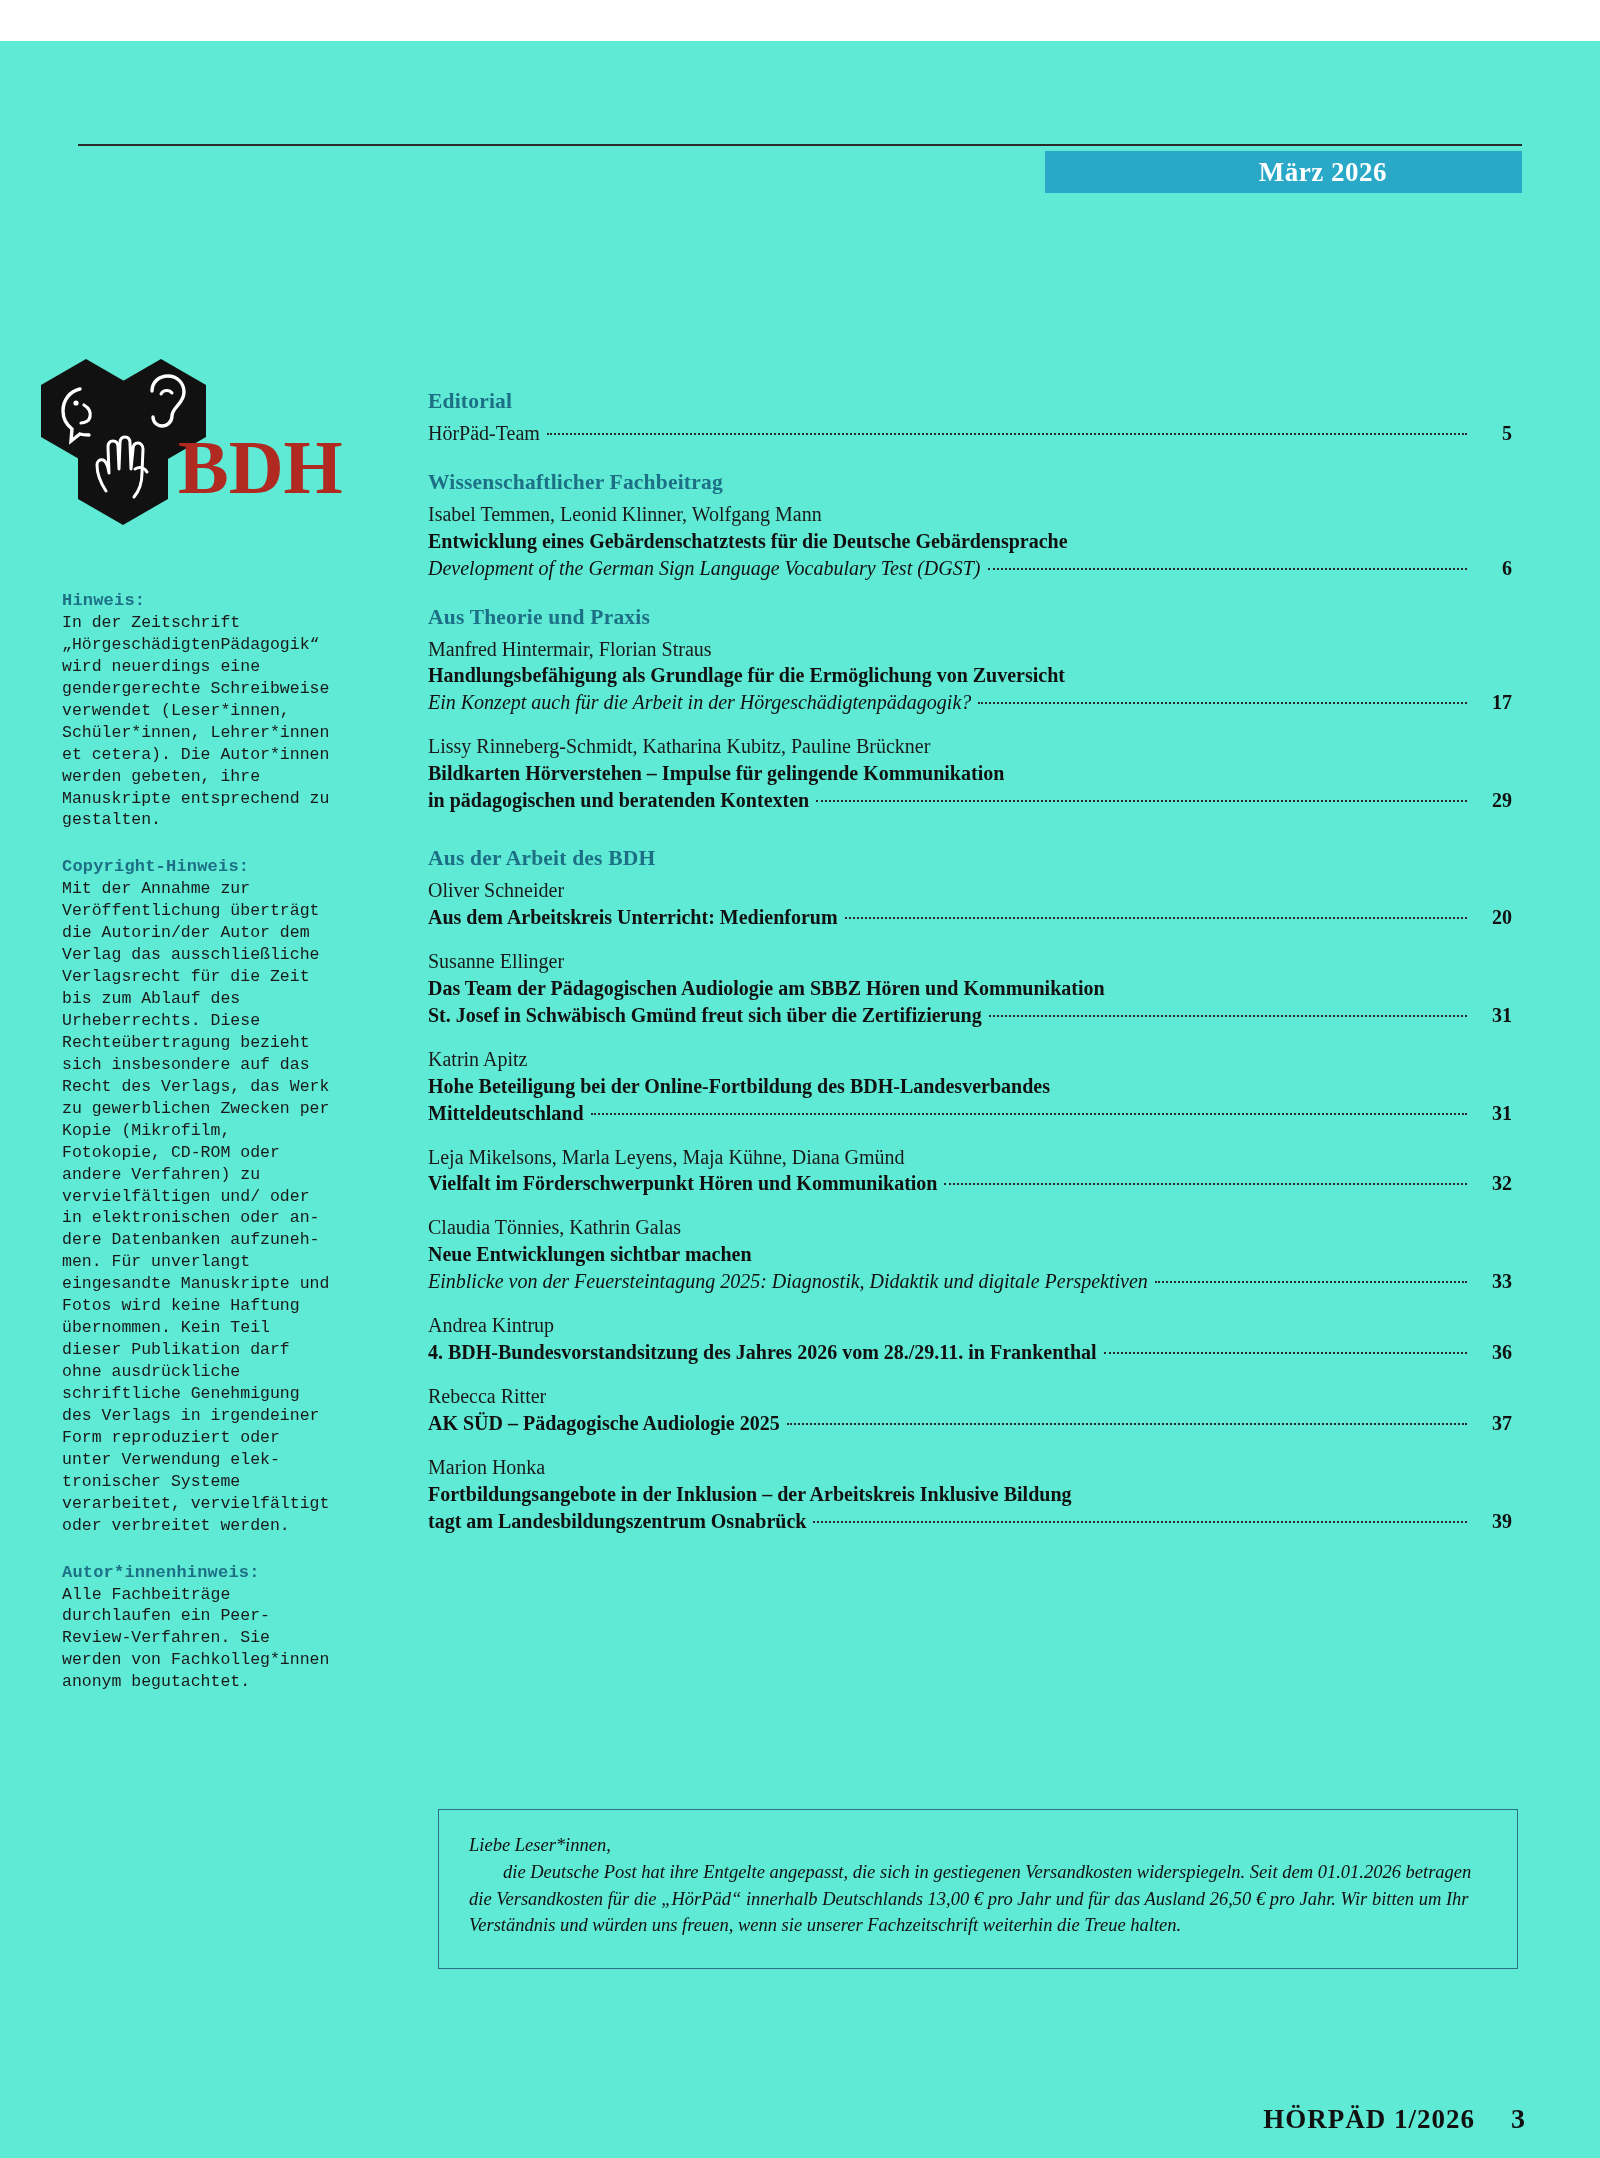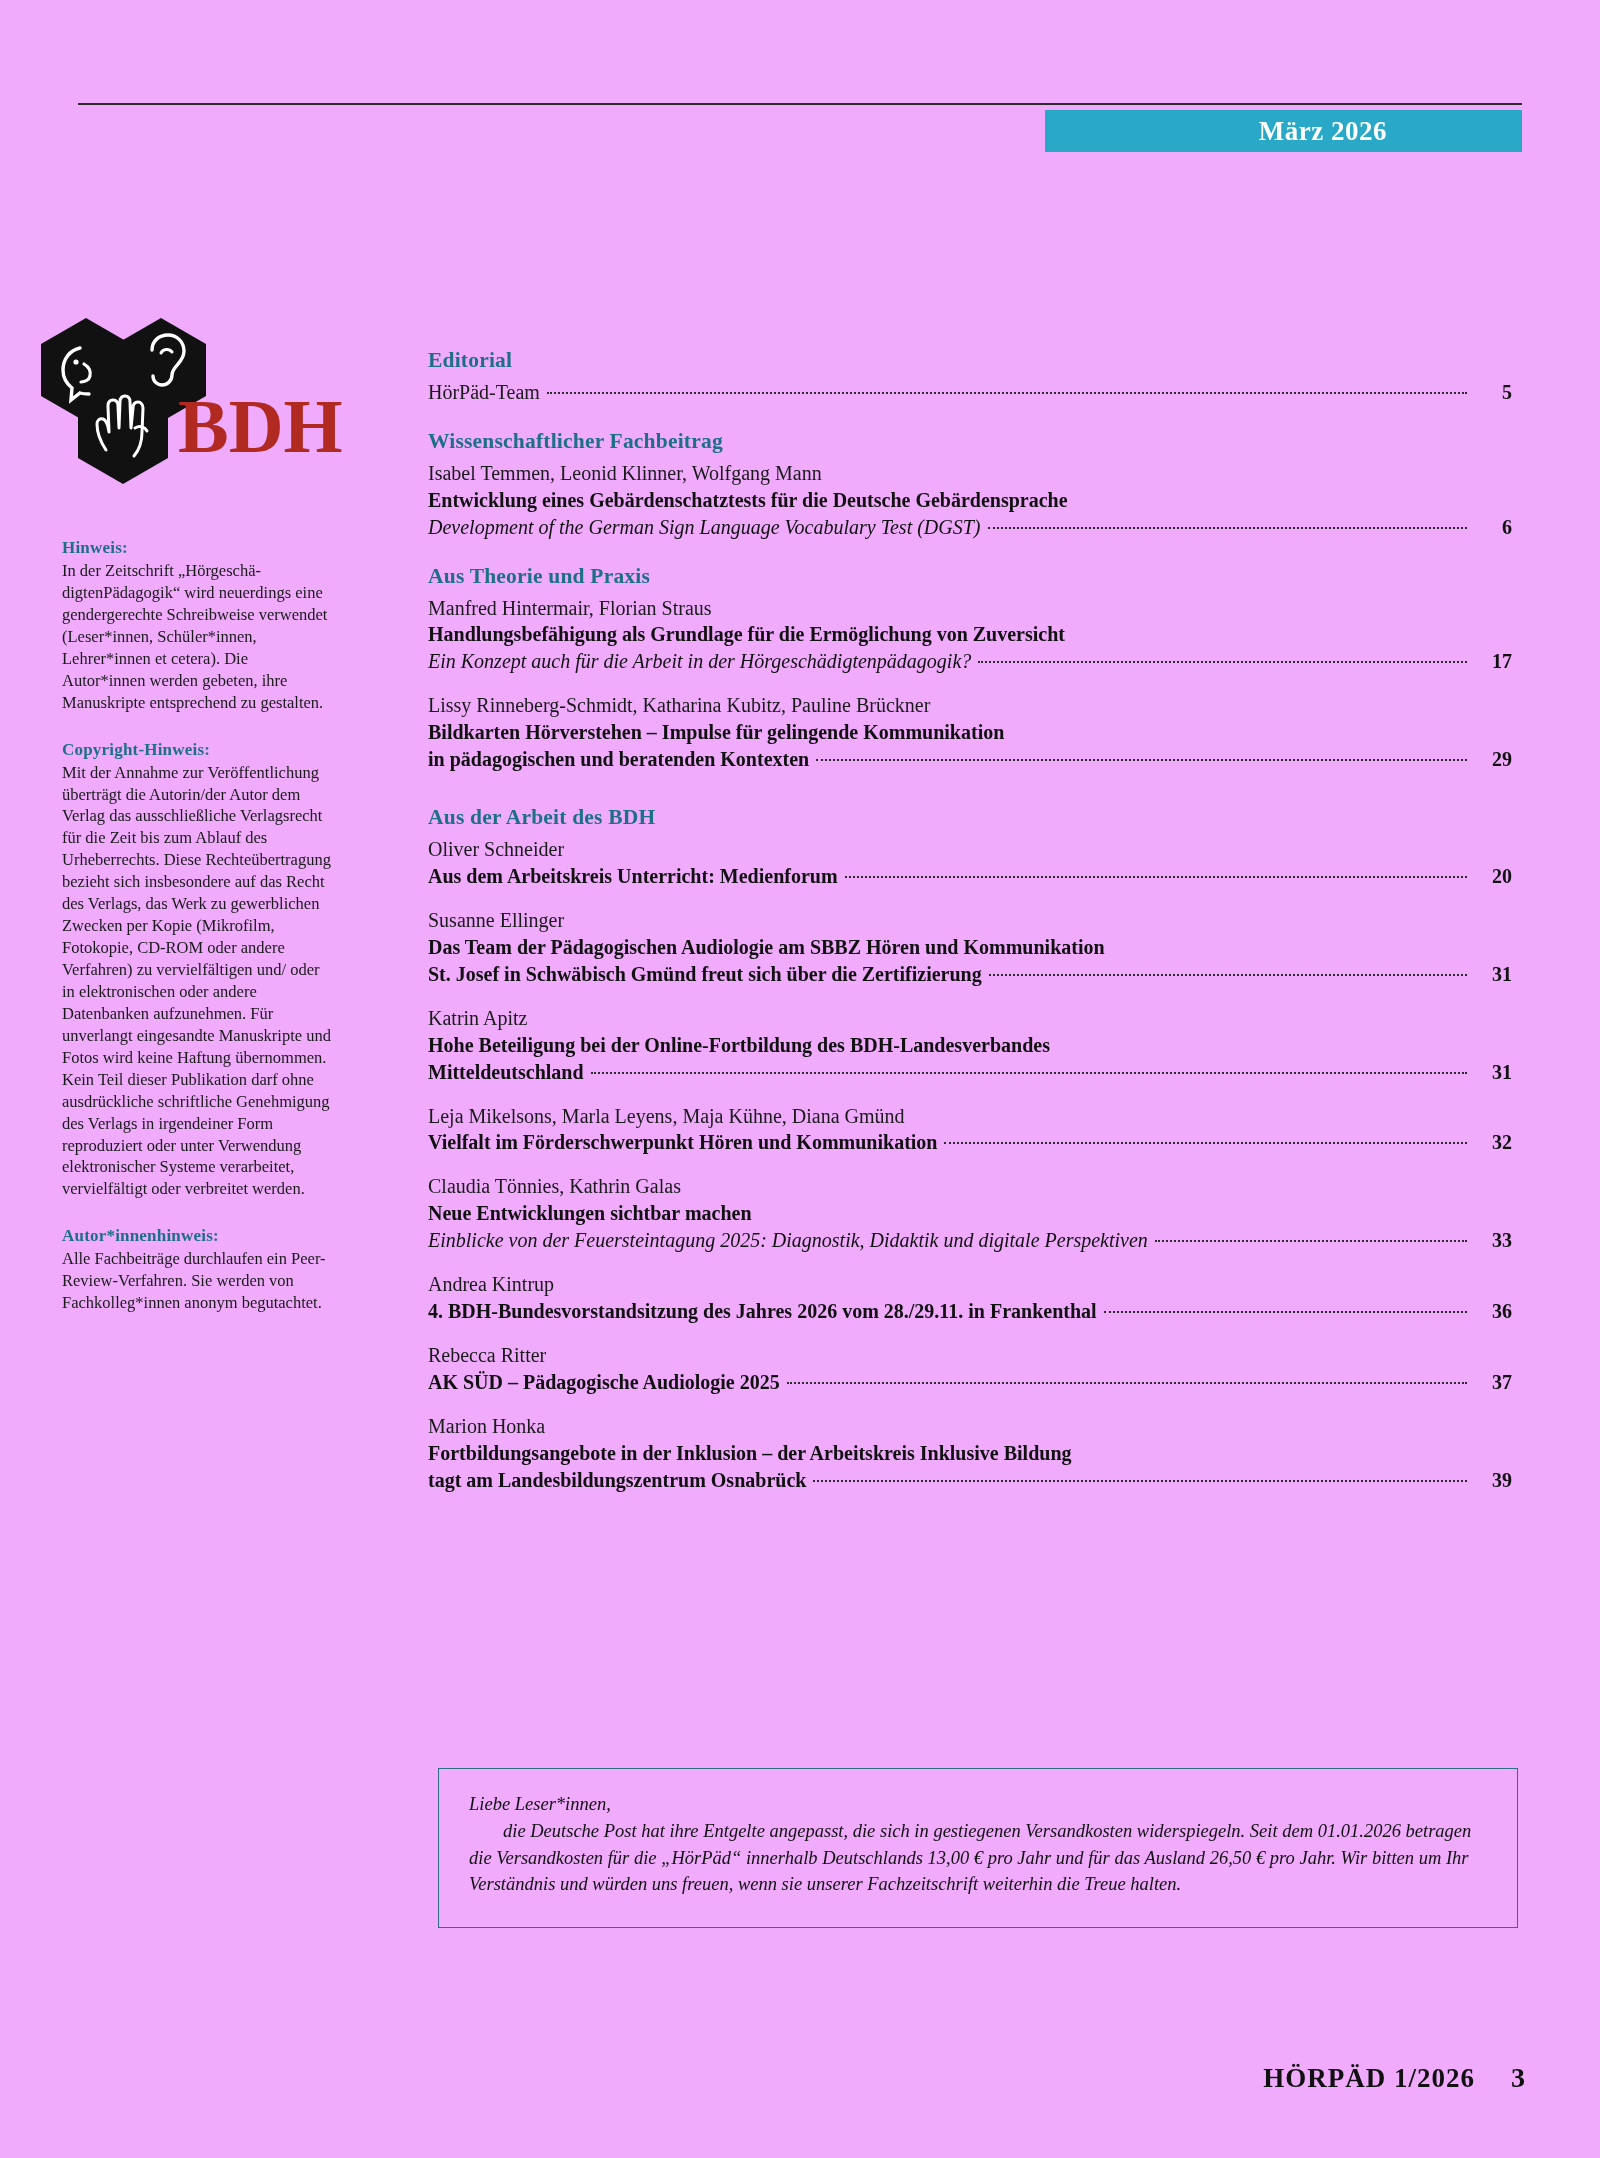--- a/index.html
+++ b/index.html
@@ -11,21 +11,22 @@
     width: 1600px;
     height: 2158px;
     position: relative;
     font-family: "Liberation Serif", serif;
     color: #1a1a1a;
     overflow: hidden;
   }
   .page {
     position: absolute;
     inset: 0;
-    background: #f0abfc;
+    background: #5eead4;
+    margin-top: 41px;
   }
 
   
   .header-rule {
     position: absolute;
     left: 78px;
     top: 103px;
     width: 1444px;
     height: 2px;
     background: #2b2b2b;
@@ -58,23 +59,23 @@
     top: 310px;
     width: 320px;
     height: 180px;
   }
   .logo-svg { display: block; }
 
   
   .left-col {
     position: absolute;
     left: 62px;
-    top: 538px;
+    top: 550px;
     width: 270px;
-    font-family: Liberation Serif, serif;
+    font-family: Liberation Mono, monospace;
   }
   .note-head {
     color: #1d6f86;
     font-weight: bold;
     font-size: 17px;
     margin-bottom: 2px;
     letter-spacing: .2px;
   }
   .note-body {
     font-size: 16.5px;

